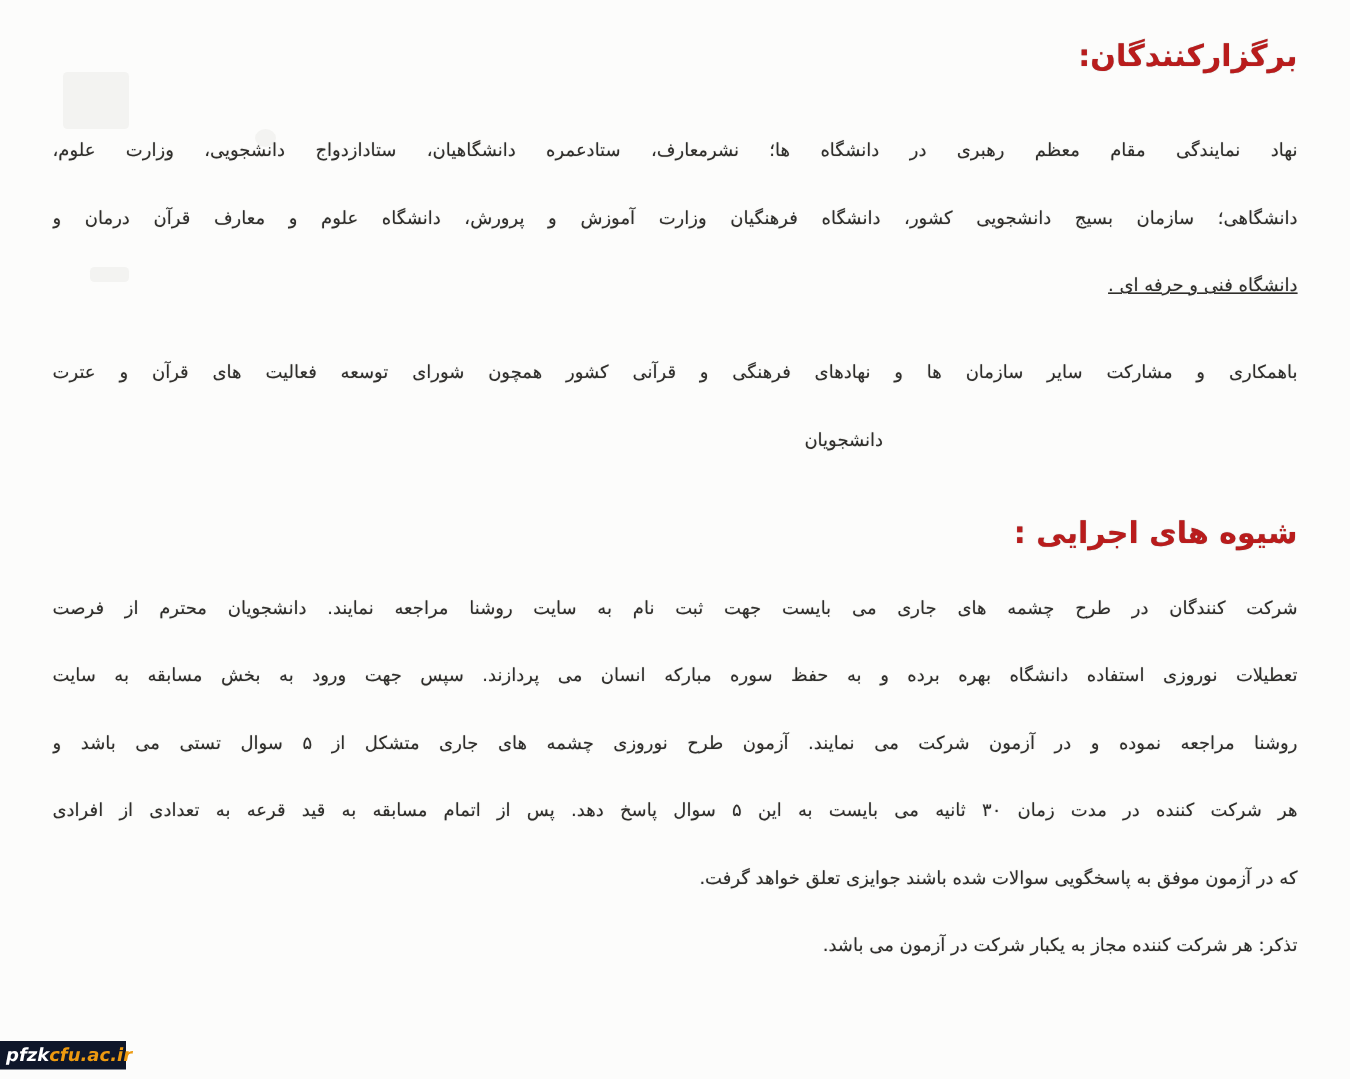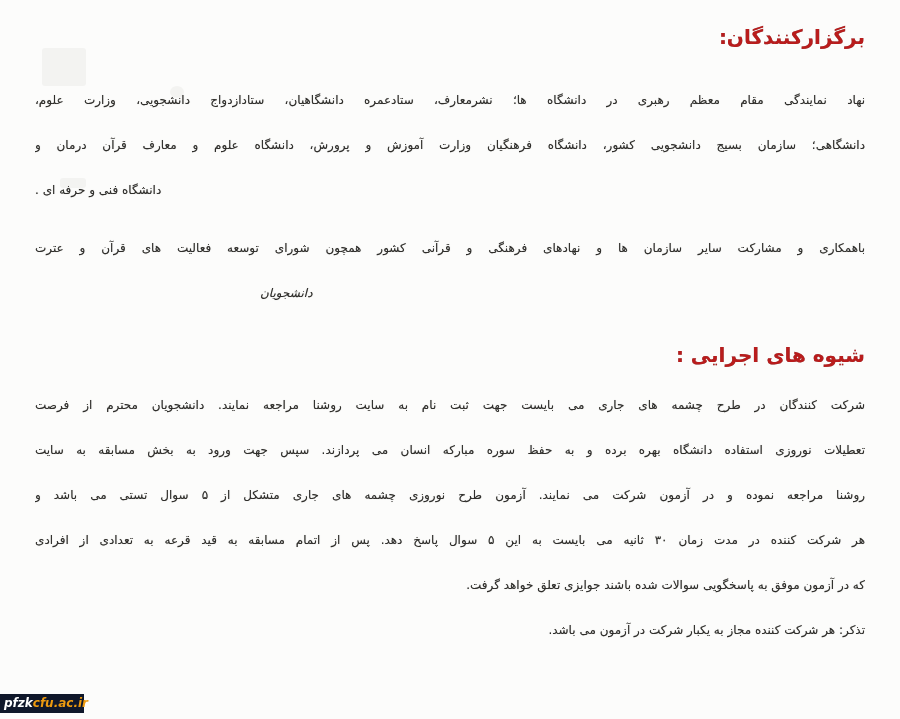--- a/index.html
+++ b/index.html
@@ -39,22 +39,22 @@
     white-space: nowrap;
     text-shadow: 0 0 0.7px rgba(55,55,50,0.45);
   }
   .bline.fill {
     text-align: justify;
     text-align-last: justify;
     white-space: normal;
     overflow: hidden;
   }
   .bline.align-right { text-align: right; }
-  .bline.align-left  { text-align: left; }
-  .bline.indent-left { text-align: left; padding-left: 225px; font-style: italic; }
+  .bline.align-left  { text-align: right; text-decoration: underline; }
+  .bline.indent-left { text-align: center; padding-left: 225px; }
   .note-line { margin-top: 0; }
   
   .artifact {
     position: absolute;
     background: #f3f3f1;
     border-radius: 3px;
   }
   .artifact.a1 { left: 42px; top: 48px; width: 44px; height: 38px; }
   .artifact.a2 { left: 170px; top: 86px; width: 14px; height: 12px; border-radius: 50%; }
   .artifact.a3 { left: 60px; top: 178px; width: 26px; height: 10px; }

